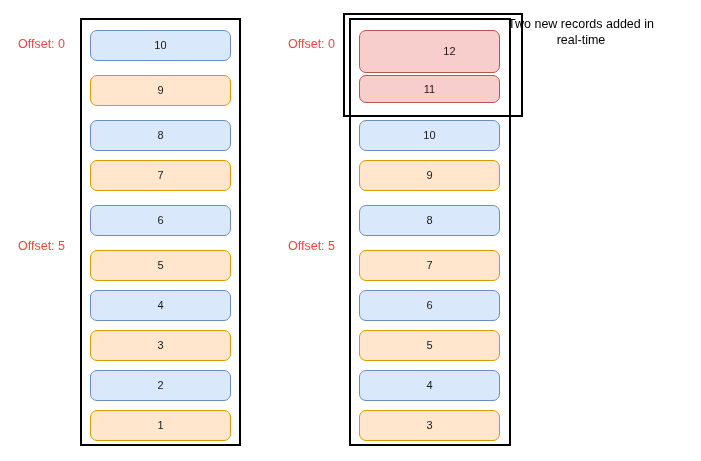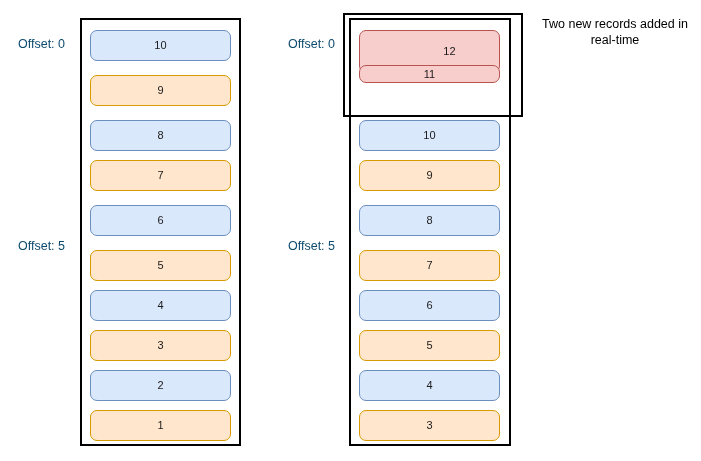--- a/index.html
+++ b/index.html
@@ -65,21 +65,21 @@
   .record-card.red {
     background: #f8cecc;
     border-color: #b85450;
   }
 
   
   .offset-label {
     position: absolute;
     font-size: 12.5px;
     line-height: 1;
-    color: #0c4a6e;
+    color: #ef4444;
     white-space: nowrap;
     text-align: center;
   }
 
   
   .annotation {
     position: absolute;
     font-size: 12.5px;
     line-height: 1.28;
     text-align: center;
@@ -108,25 +108,25 @@
   <div class="record-card orange" style="left:90px; top:410px; width:141px; height:31px;">1</div>
 
   <div class="column-box" style="left:349px; top:18px; width:162px; height:428px;"></div>
 
   <div class="highlight-box" style="left:343px; top:13px; width:180px; height:104px;"></div>
 
   <div class="offset-label" style="left:288px; top:38px;">Offset: 0</div>
   <div class="offset-label" style="left:288px; top:240px;">Offset: 5</div>
 
   <div class="record-card red" style="left:359px; top:30px; width:141px; height:43px;padding-left:40px;">12</div>
-  <div class="record-card red" style="left:359px; top:65px; width:141px; height:18px;">11</div>
+  <div class="record-card red" style="left:359px; top:75px; width:141px; height:28px;">11</div>
   <div class="record-card blue" style="left:359px; top:120px; width:141px; height:31px;">10</div>
   <div class="record-card orange" style="left:359px; top:160px; width:141px; height:31px;">9</div>
   <div class="record-card blue" style="left:359px; top:205px; width:141px; height:31px;">8</div>
   <div class="record-card orange" style="left:359px; top:250px; width:141px; height:31px;">7</div>
   <div class="record-card blue" style="left:359px; top:290px; width:141px; height:31px;">6</div>
   <div class="record-card orange" style="left:359px; top:330px; width:141px; height:31px;">5</div>
   <div class="record-card blue" style="left:359px; top:370px; width:141px; height:31px;">4</div>
   <div class="record-card orange" style="left:359px; top:410px; width:141px; height:31px;">3</div>
 
-  <div class="annotation" style="left:537px; top:16px; width:156px;">Two new records added in real-time</div>
+  <div class="annotation" style="left:503px; top:16px; width:156px;">Two new records added in real-time</div>
 
 </div>
 
 </body></html>

